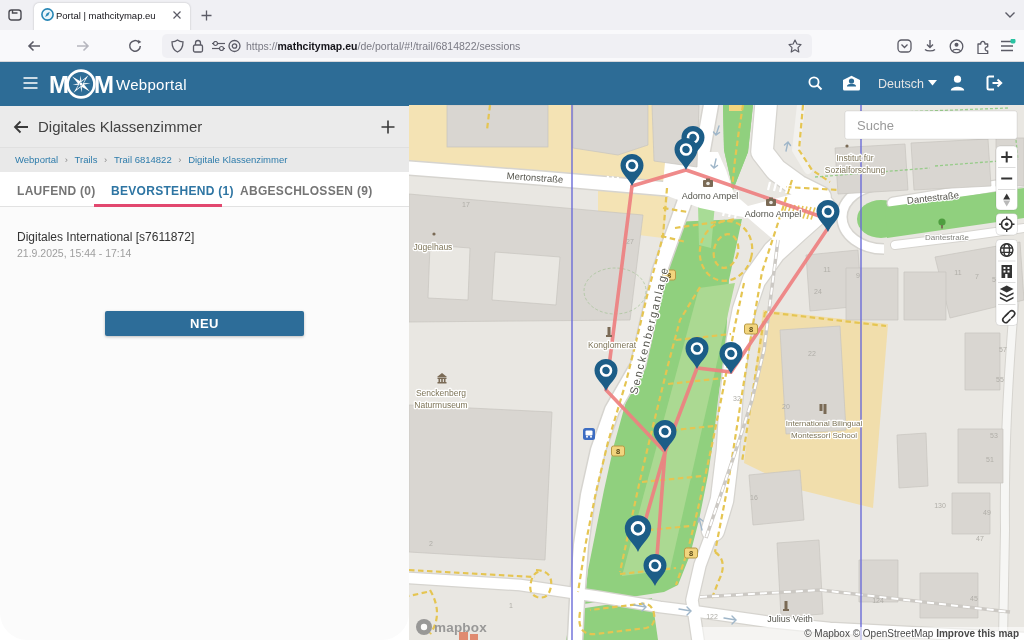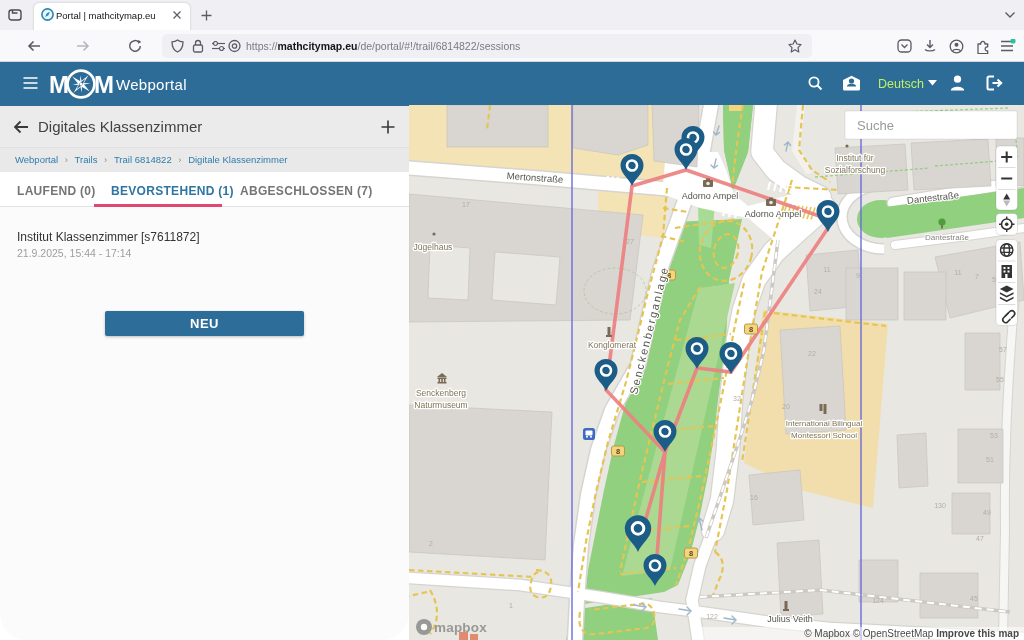--- a/index.html
+++ b/index.html
@@ -138,21 +138,21 @@
     <svg class="abs" style="left:808px;top:14px" width="15" height="15" viewBox="0 0 15 15">
         <circle cx="6" cy="6" r="4.6" fill="none" stroke="#fff" stroke-width="1.8"></circle>
         <line x1="9.5" y1="9.5" x2="13.5" y2="13.5" stroke="#fff" stroke-width="2"></line>
       </svg>
     <svg class="abs" style="left:842px;top:13px" width="19" height="16" viewBox="0 0 19 16">
         <path d="M1 5 L9.5 0.8 L18 5 V14 a1.5 1.5 0 0 1 -1.5 1.5 H2.5 A1.5 1.5 0 0 1 1 14 Z" fill="#fff"></path>
         <circle cx="9.5" cy="6" r="2.6" fill="#2d6c96"></circle>
         <path d="M5 10.8 C5.8 7.9 13.2 7.9 14 10.8 L14 11.5 L5 11.5 Z" fill="#2d6c96"></path>
         <path d="M1 5.6 L9.5 11 L18 5.6" fill="none" stroke="#2d6c96" stroke-width="0"></path>
       </svg>
-    <div class="abs" style="left:878px;top:15px;color:#bef264;font-size:12.5px;">Deutsch</div>
+    <div class="abs" style="left:878px;top:15px;color:#e5e5e5;font-size:12.5px;">Deutsch</div>
     <svg class="abs" style="left:928px;top:18px" width="9" height="5.5" viewBox="0 0 9 5.5">
         <path d="M0 0 H9 L4.5 5.5 Z" fill="#fff"></path>
       </svg>
     <svg class="abs" style="left:950px;top:13px" width="15" height="16" viewBox="0 0 15 16">
         <circle cx="7.5" cy="4.2" r="3.6" fill="#fff"></circle>
         <path d="M0.8 15.5 C1.2 10.5 13.8 10.5 14.2 15.5 Z" fill="#fff"></path>
       </svg>
     <svg class="abs" style="left:986px;top:13px" width="17" height="16" viewBox="0 0 17 16">
         <path d="M8 1.5 H3 A1.5 1.5 0 0 0 1.5 3 V13 A1.5 1.5 0 0 0 3 14.5 H8" fill="none" stroke="#fff" stroke-width="2"></path>
         <path d="M6.5 8 H14 M11.5 4.5 L15.2 8 L11.5 11.5" fill="none" stroke="#fff" stroke-width="2"></path>
@@ -166,24 +166,24 @@
         </svg>
       <div class="abs" style="left:38px;top:12px;font-size:15px;color:#424242;">Digitales Klassenzimmer</div>
       <svg class="abs" style="left:381px;top:14px" width="14" height="14" viewBox="0 0 14 14">
           <path d="M7 0.5 V13.5 M0.5 7 H13.5" stroke="#3a3a3a" stroke-width="1.6"></path>
         </svg>
     </div>
     <div id="crumbs"><span style="margin-left:15px">Webportal</span><span class="sep"> › </span><span>Trails</span><span class="sep"> › </span><span>Trail 6814822</span><span class="sep"> › </span><span>Digitale Klassenzimmer</span></div>
     <div id="tabs">
       <div class="t" style="left:17px">LAUFEND (0)</div>
       <div class="t sel" style="left:111px">BEVORSTEHEND (1)</div>
-      <div class="t" style="left:240px">ABGESCHLOSSEN (7)</div>
+      <div class="t" style="left:240px">ABGESCHLOSSEN (9)</div>
     </div>
     <div class="abs" style="left:94px;top:98px;width:128px;height:3px;background:#e2486f;"></div>
-    <div id="itemtitle">Institut Klassenzimmer [s7611872]</div>
+    <div id="itemtitle">Digitales International [s7611872]</div>
     <div id="itemdate">21.9.2025, 15:44 - 17:14</div>
     <div id="neubtn">NEU</div>
   </div>
 
   <svg id="map" width="615" height="535" viewBox="409 105 615 535" font-family="Liberation Sans, sans-serif">
     <rect x="409" y="105" width="615" height="535" fill="#e9e7e2"></rect>
 
     <polygon points="409,105 672,105 672,196 409,163" fill="#f4e3b4"></polygon>
     <polygon points="598,190 668,196 663,238 598,230" fill="#f4e3b4"></polygon>
     <polygon points="763,310 888,324 873,508 800,490 744,463" fill="#f1deac"></polygon>

